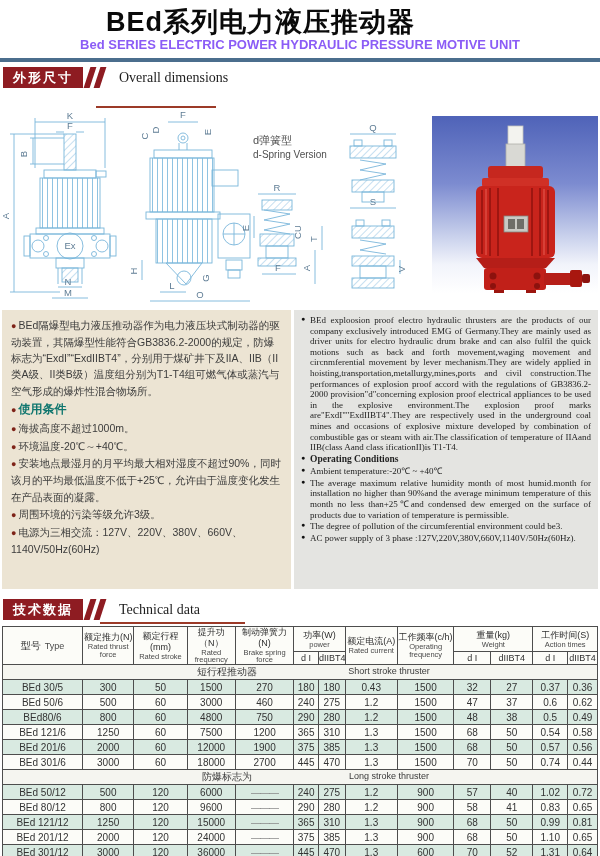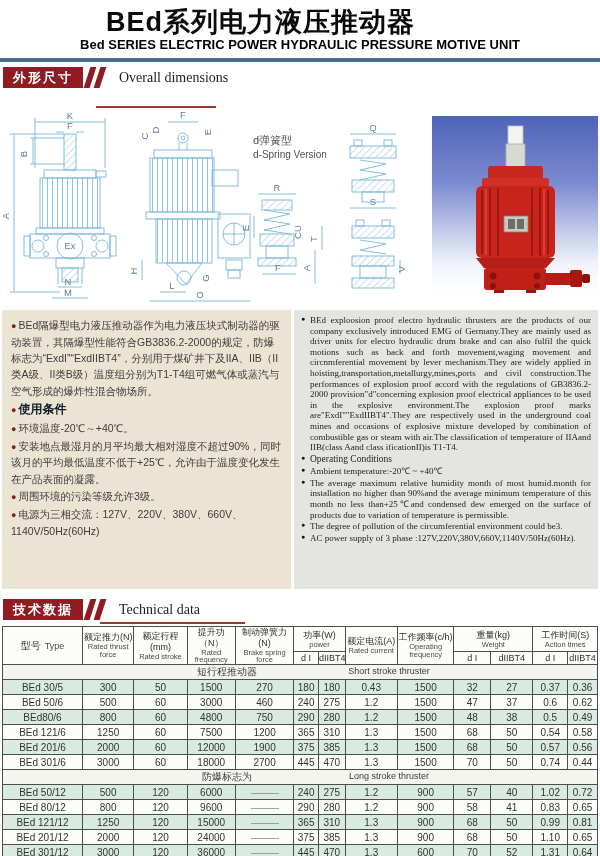--- a/index.html
+++ b/index.html
@@ -1,21 +1,21 @@
 <!DOCTYPE html>
 <html><head>
 <meta charset="utf-8">
 <style>
 html,body{margin:0;padding:0;background:#fff;}
 .page{position:relative;width:600px;height:856px;background:#fff;overflow:hidden;
   font-family:"Liberation Sans",sans-serif;color:#222;}
 .title{position:absolute;top:4px;left:0;width:521px;text-align:center;
   font-size:27px;font-weight:bold;letter-spacing:1px;color:#0a0a0a;}
 .subtitle{position:absolute;top:37px;left:0;width:600px;text-align:center;
-  font-size:13px;font-weight:bold;color:#000000;}
+  font-size:13px;font-weight:bold;color:#8b5cf6;}
 .rule{position:absolute;top:58px;left:0;width:600px;height:4px;background:#4b6e8d;}
 .sec-head{position:absolute;left:3px;height:22px;white-space:nowrap;}
 .badge{display:inline-block;width:80px;height:21px;background:#8e1c22;color:#fff;
   text-align:center;line-height:21px;font-size:13px;font-weight:bold;letter-spacing:2px;vertical-align:top;}
 .stripe{display:inline-block;width:6px;height:21px;background:#8e1c22;
   transform:skewX(-18deg);margin-left:4px;vertical-align:top;}
 .sec-en{font-family:"Liberation Serif",serif;font-size:14px;color:#1d1d1d;
   margin-left:16px;line-height:21px;vertical-align:top;}
 .sec-underline{position:absolute;height:0;border-top:2px solid #9c3a28;}
 .drawing{position:absolute;left:0;top:108px;}
@@ -24,24 +24,24 @@
 .dnote2{font-family:"Liberation Sans",sans-serif;font-size:10px;fill:#4f4f4f;}
 .photo{position:absolute;left:432px;top:116px;width:166px;height:177px;
   background:linear-gradient(180deg,#4f63b8 0%,#7c8bd0 38%,#c9d1ec 68%,#f2f4fb 84%,#ffffff 100%);}
 .box{position:absolute;top:310px;height:279px;box-sizing:border-box;overflow:hidden;}
 .box-zh{left:2px;width:289px;background:#ece4d3;padding:7px 9px;
   font-size:10.5px;line-height:1.55;color:#3c3c3c;}
 .box-en{left:294px;width:304px;background:#e4e4e1;padding:5px 7px;
   font-family:"Liberation Serif",serif;font-size:9px;line-height:1.18;color:#1e1e1e;text-align:justify;}
 .box-zh .bullet{margin-bottom:1px;}
 .box-zh .dot{color:#7e2318;font-size:9px;margin-right:2px;}
-.box-zh .bold .btxt{font-weight:bold;font-size:12px;color:#0f172a;}
+.box-zh .bold .btxt{font-weight:bold;font-size:12px;color:#0f766e;}
 .box-en .bullet{position:relative;padding-left:9px;margin-bottom:1px;}
 .box-en .dot{position:absolute;left:0;top:0;font-size:7px;color:#111;}
-.box-en .bold .btxt{font-weight:normal;font-size:9.5px;}
+.box-en .bold .btxt{font-weight:bold;font-size:9.5px;}
 .table-wrap{position:absolute;left:2px;top:626px;width:596px;}
 #tech-table{border-collapse:collapse;table-layout:fixed;width:596px;background:#fcfcf8;
   font-size:10px;color:#333;}
 #tech-table th,#tech-table td{border:1px solid #4d4d4d;text-align:center;padding:0;overflow:hidden;}
 #tech-table thead th{font-weight:normal;height:24px;white-space:normal;}
 #tech-table thead tr+tr th{height:12px;}
 .hzh{font-size:9px;line-height:1.2;color:#2e2e2e;}
 .hen{font-size:7.5px;line-height:1.05;color:#4a4a4a;}
 .hrow .hzh{display:inline;font-size:10px;}
 .hrow .hen{display:inline;font-size:9px;margin-left:4px;}
@@ -224,20 +224,21 @@
       <rect x="138" y="154" width="12" height="17" rx="2" fill="#a8170f"></rect>
       <rect x="150" y="158" width="8" height="9" rx="2" fill="#8c120e"></rect>
       <rect x="62" y="174" width="10" height="3" fill="#9c150f"></rect>
         <rect x="94" y="174" width="10" height="3" fill="#9c150f"></rect>
     </svg>
   </div>
 
   <div class="box box-zh">
       <div class="bullet"><span class="dot">●</span><span class="btxt">BEd隔爆型电力液压推动器作为电力液压块式制动器的驱动装置，其隔爆型性能符合GB3836.2-2000的规定，防爆标志为“ExdI”“ExdIIBT4”，分别用于煤矿井下及IIA、IIB（II类A级、II类B级）温度组分别为T1-T4组可燃气体或蒸汽与空气形成的爆炸性混合物场所。</span></div>
       <div class="bullet bold"><span class="dot">●</span><span class="btxt">使用条件</span></div>
+      <div class="bullet"><span class="dot">●</span><span class="btxt">海拔高度不超过1000m。</span></div>
       <div class="bullet"><span class="dot">●</span><span class="btxt">环境温度-20℃～+40℃。</span></div>
       <div class="bullet"><span class="dot">●</span><span class="btxt">安装地点最湿月的月平均最大相对湿度不超过90%，同时该月的平均最低温度不低于+25℃，允许由于温度变化发生在产品表面的凝露。</span></div>
       <div class="bullet"><span class="dot">●</span><span class="btxt">周围环境的污染等级允许3级。</span></div>
       <div class="bullet"><span class="dot">●</span><span class="btxt">电源为三相交流：127V、220V、380V、660V、1140V/50Hz(60Hz)</span></div>
     </div>
   <div class="box box-en">
       <div class="bullet"><span class="dot">●</span><span class="btxt">BEd exploosion proof electro hydraulic thrusters are the products of our company exclusively introduced EMG of Germany.They are mainly used as driver units for electro hydraulic drum brake and can also fulfil the quick motions such as back and forth movement,waging movement and circnmferential movement by lever mechanism.They are widely applied in hoisting,transportation,metallurgy,mines,ports and civil construction.The performances of explosion proof accord with the regulations of GB3836.2-2000 provision"d"concerning explosion proof electrical appliances to be used in the explosive environment.The explosion proof marks are"ExdI""ExdIIBT4".They are respectively used in the underground coal mines and occasions of explosive mixture developed by combination of combustible gas or steam with air.The classification of temperature of IIAand IIB(class Aand class ificationII)is T1-T4.</span></div>
       <div class="bullet bold"><span class="dot">●</span><span class="btxt">Operating Conditions</span></div>
       <div class="bullet"><span class="dot">●</span><span class="btxt">Ambient temperature:-20℃ ~ +40℃</span></div>
       <div class="bullet"><span class="dot">●</span><span class="btxt">The average maximum relative humidity month of most humid.month for installation no higher than 90%and the average minimum temperature of this month no less than+25℃and condensed dew emerged on the surface of products due to variation of temperature is permissible.</span></div>

